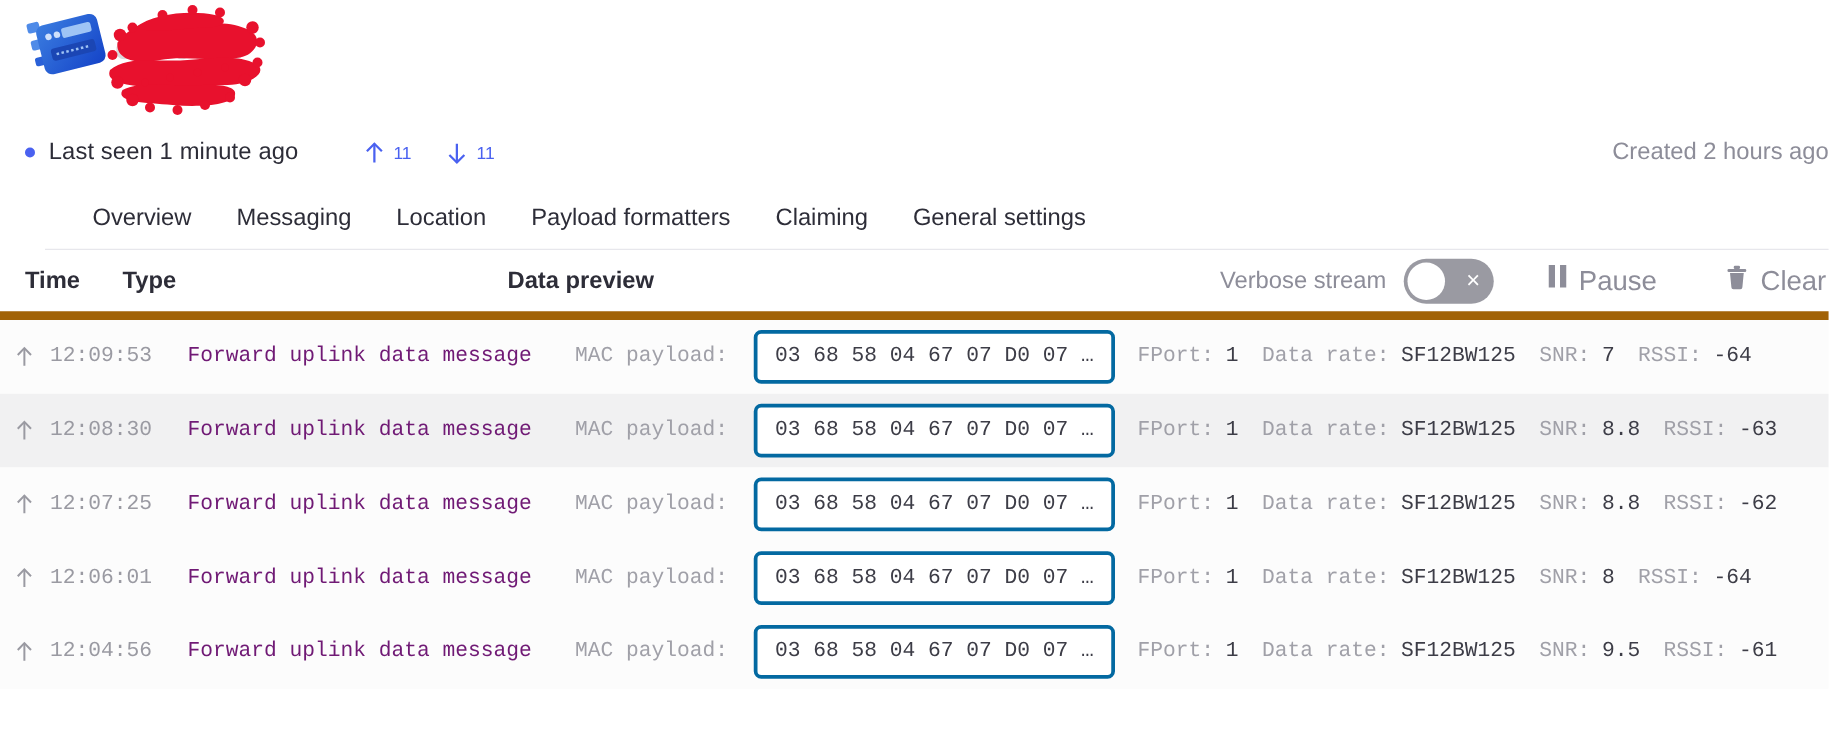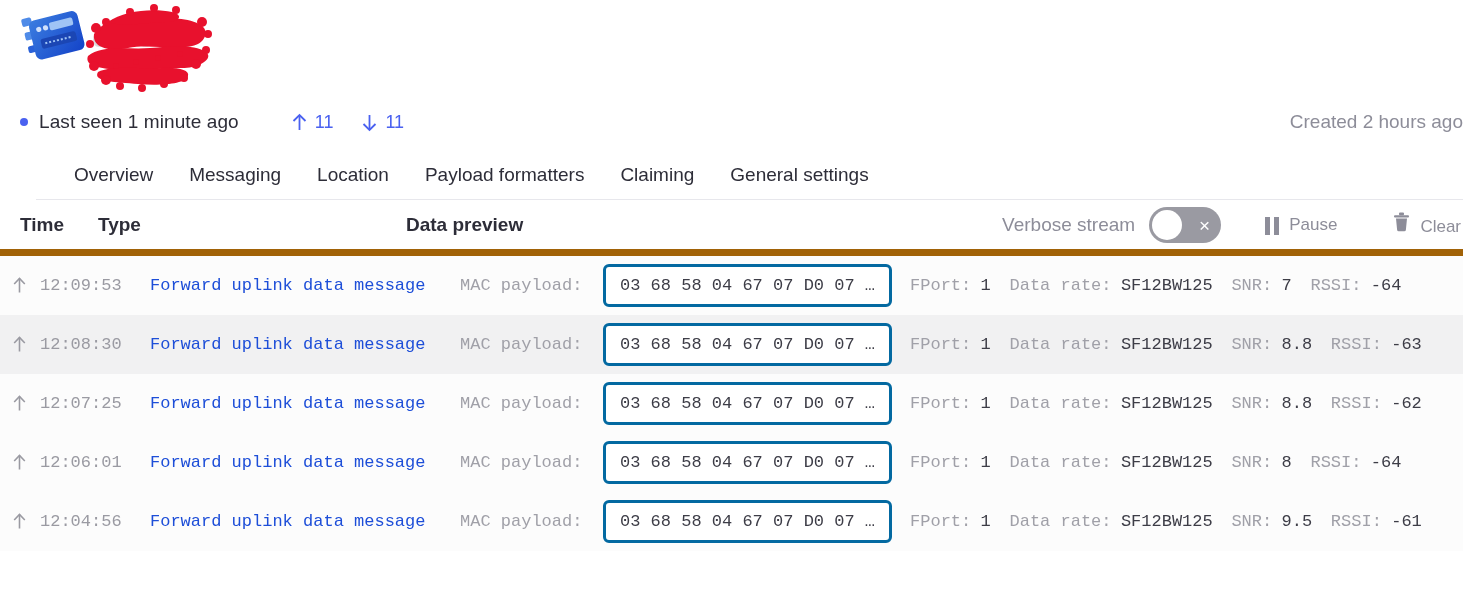--- a/index.html
+++ b/index.html
@@ -90,21 +90,21 @@
   .counts {
     display: flex;
     align-items: center;
     margin-left: 52px;
     gap: 28px;
   }
   .count-item {
     display: flex;
     align-items: center;
     color: #4a61f0;
-    font-size: 18px;
+    font-size: 14px;
     gap: 7px;
   }
   .count-item svg { display:block; }
   .created-text {
     position: absolute;
     right: 0px;
     top: 11px;
     font-size: 19px;
     color: #8d8d99;
     white-space: nowrap;
@@ -200,23 +200,23 @@
     right: 11px;
     top: 50%;
     transform: translateY(-50%);
     color: #ffffff;
     font-size: 19px;
     line-height: 1;
     font-weight: 400;
   }
   .ctrl-btn {
     display: flex;
-    align-items: flex-end;
+    align-items: flex-start;
     gap: 10px;
-    font-size: 17px;
+    font-size: 22px;
     color: #8d8d99;
     cursor: pointer;
     white-space: nowrap;
   }
   .ctrl-pause { margin-left: 44px; }
   .ctrl-clear { margin-left: 56px; }
   .pause-icon {
     display: flex;
     gap: 4px;
     align-items: center;
@@ -251,21 +251,21 @@
   }
   .cell-time {
     width: 110px;
     flex: 0 0 110px;
     color: #9a9aa2;
     letter-spacing: 0px;
   }
   .cell-type {
     width: 310px;
     flex: 0 0 310px;
-    color: #1d4ed8;
+    color: #701a75;
     white-space: nowrap;
   }
   .cell-maclabel {
     width: 143px;
     flex: 0 0 143px;
     color: #a0a0a8;
     white-space: nowrap;
   }
   .payload-pill {
     border: 3px solid #0369a1;

